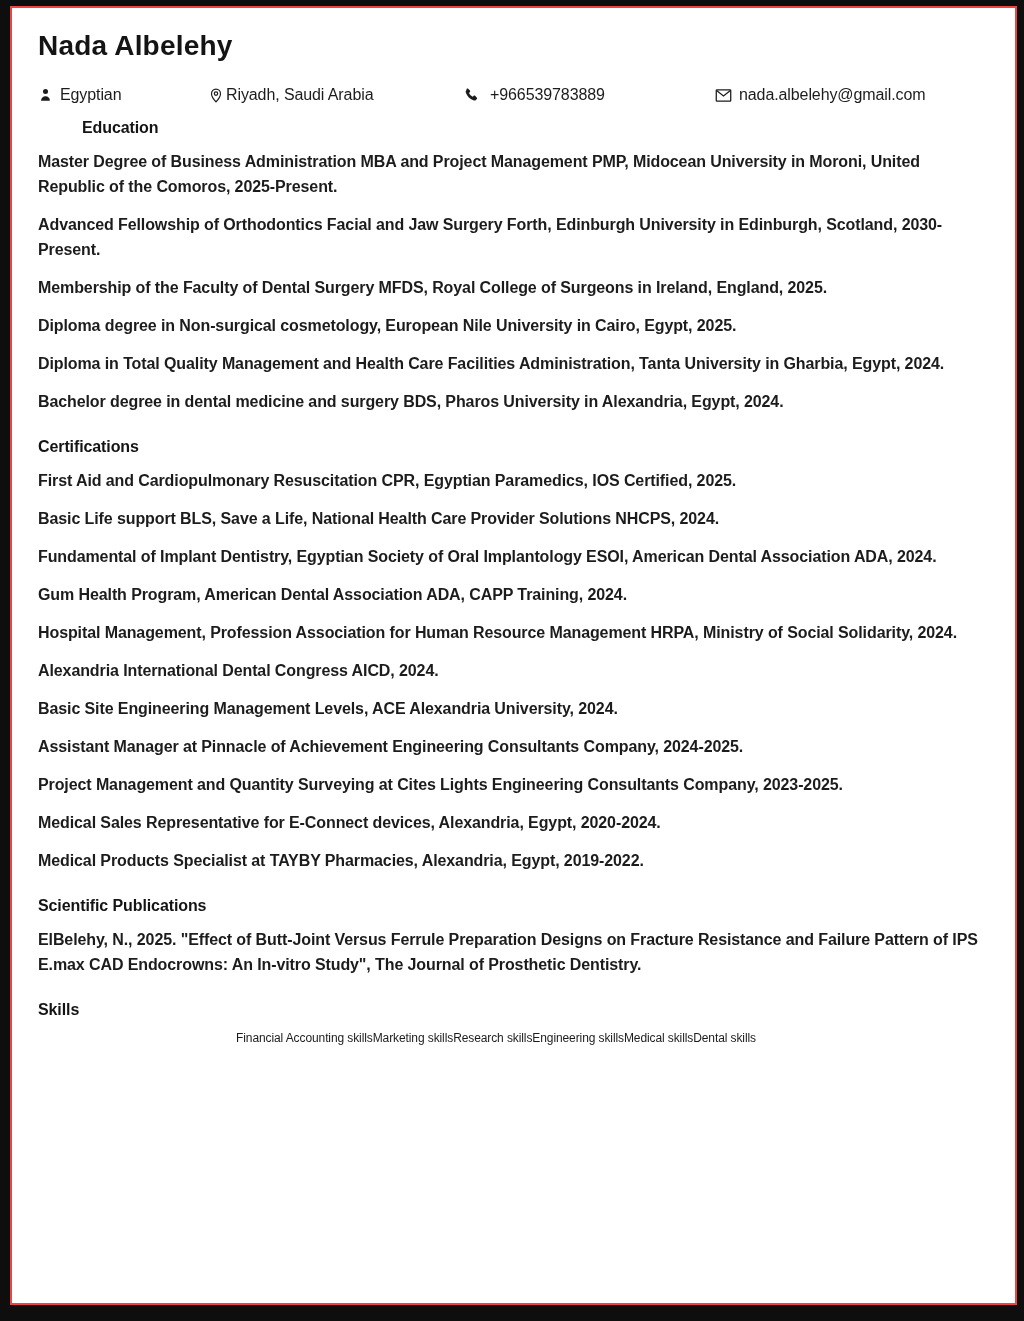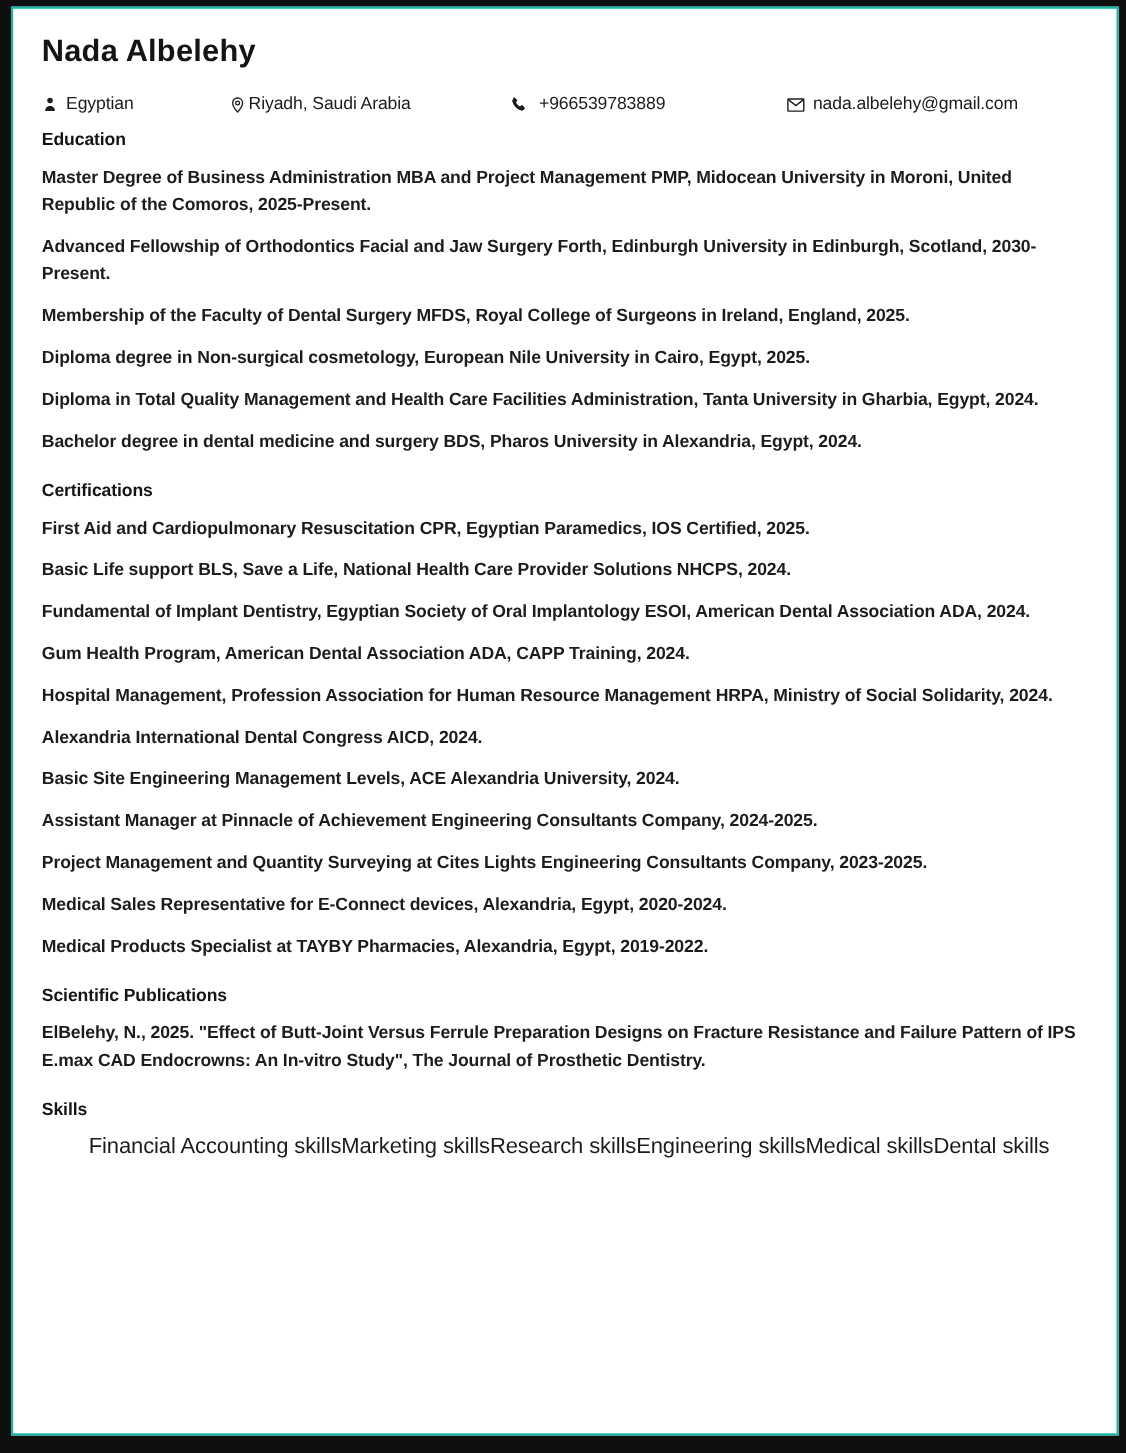--- a/index.html
+++ b/index.html
@@ -10,21 +10,21 @@
     background: #0e0e0e;
     overflow: hidden;
   }
   .page {
     position: absolute;
     top: 6px;
     left: 10px;
     right: 7px;
     bottom: 16px;
     background: #ffffff;
-    border: 2px solid #14b8a6;
+    border: 2px solid #ef4444;
     box-sizing: border-box;
     padding: 14px 24px 0 26px;
     font-family: "Liberation Sans", sans-serif;
     color: #1c1c1c;
     letter-spacing: -0.1px;
   }
   h1.name {
     margin: 8px 0 0 0;
     font-size: 28px;
     font-weight: 700;
@@ -45,33 +45,33 @@
   .contact-item.c-location    { width: 255px; }
   .contact-item.c-location .icon { margin-right: 2px; }
   .contact-item.c-phone       { width: 252px; }
   .contact-item.c-phone .icon { margin-right: 12px; }
   h2.section-title {
     font-size: 16px;
     font-weight: 700;
     margin: 24px 0 12px 0;
     color: #141414;
   }
-  h2.section-title.first { margin-top: 15px; }
+  h2.section-title.first { margin-top: 15px; margin-left: 44px; }
   p.item {
     font-size: 16px;
     line-height: 25px;
     margin: 0 0 13px 0;
     max-width: 950px;
     font-weight: bold;
   }
   .skills-row {
     display: flex;
-    justify-content: flex-end;
+    justify-content: center;
     width: 916px;
-    font-size: 20px;
+    font-size: 12px;
     margin-top: 6px;
   }
   .skills-row span { white-space: nowrap; }
   svg { display: block; }
 </style>
 </head>
 <body>
 
 <div class="page">
 

